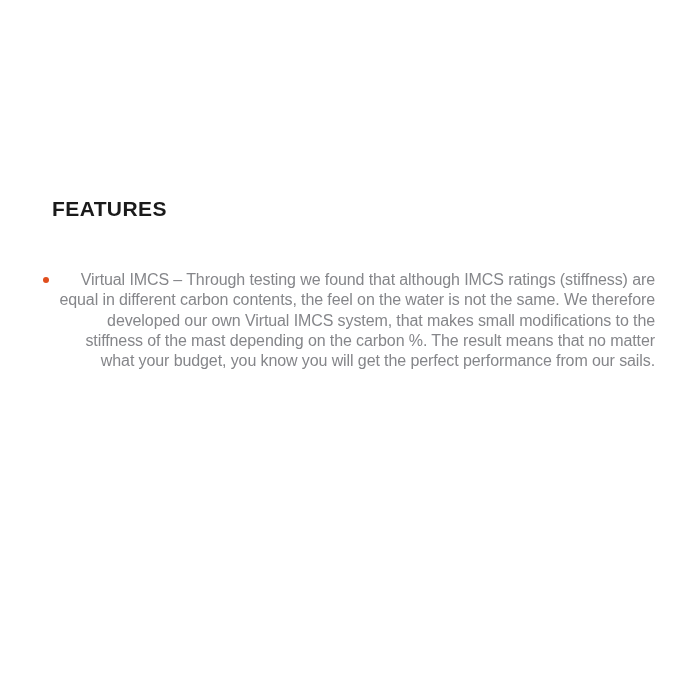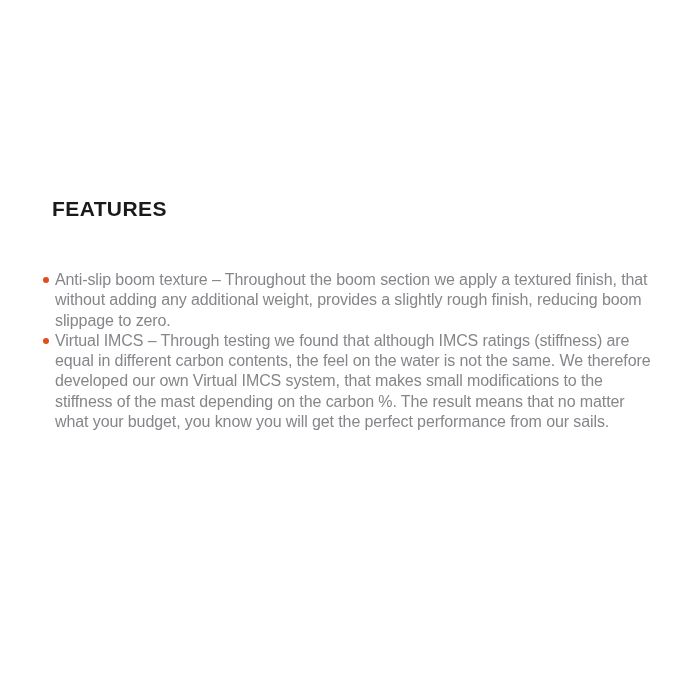--- a/index.html
+++ b/index.html
@@ -14,20 +14,21 @@
     height: 700px;
     background: var(--bg);
     font-family: "Liberation Sans", "DejaVu Sans", sans-serif;
   }
   .page {
     position: relative;
     width: 700px;
     height: 700px;
     background: var(--bg);
     overflow: hidden;
+    text-align: right;
   }
   .section-title {
     position: absolute;
     left: 52px;
     top: 197px;
     margin: 0;
     font-size: 21px;
     line-height: 24px;
     font-weight: 700;
     letter-spacing: 0.4px;
@@ -63,20 +64,16 @@
 </style>
 </head>
 <body>
 
 <div class="page">
   <h1 class="section-title">FEATURES</h1>
 
   <ul class="features-list">
     <li class="feature-item">
       <span class="bullet-dot"></span>
-      <span>Anti-slip boom texture – Throughout the boom section we apply a textured finish, that without adding any additional weight, provides a slightly rough finish, reducing boom slippage to zero.</span>
-    </li>
-    <li class="feature-item">
-      <span class="bullet-dot"></span>
       <span>Virtual IMCS – Through testing we found that although IMCS ratings (stiffness) are equal in different carbon contents, the feel on the water is not the same. We therefore developed our own Virtual IMCS system, that makes small modifications to the stiffness of the mast depending on the carbon %. The result means that no matter what your budget, you know you will get the perfect performance from our sails.</span>
     </li>
   </ul>
 </div>
 
 </body></html>

